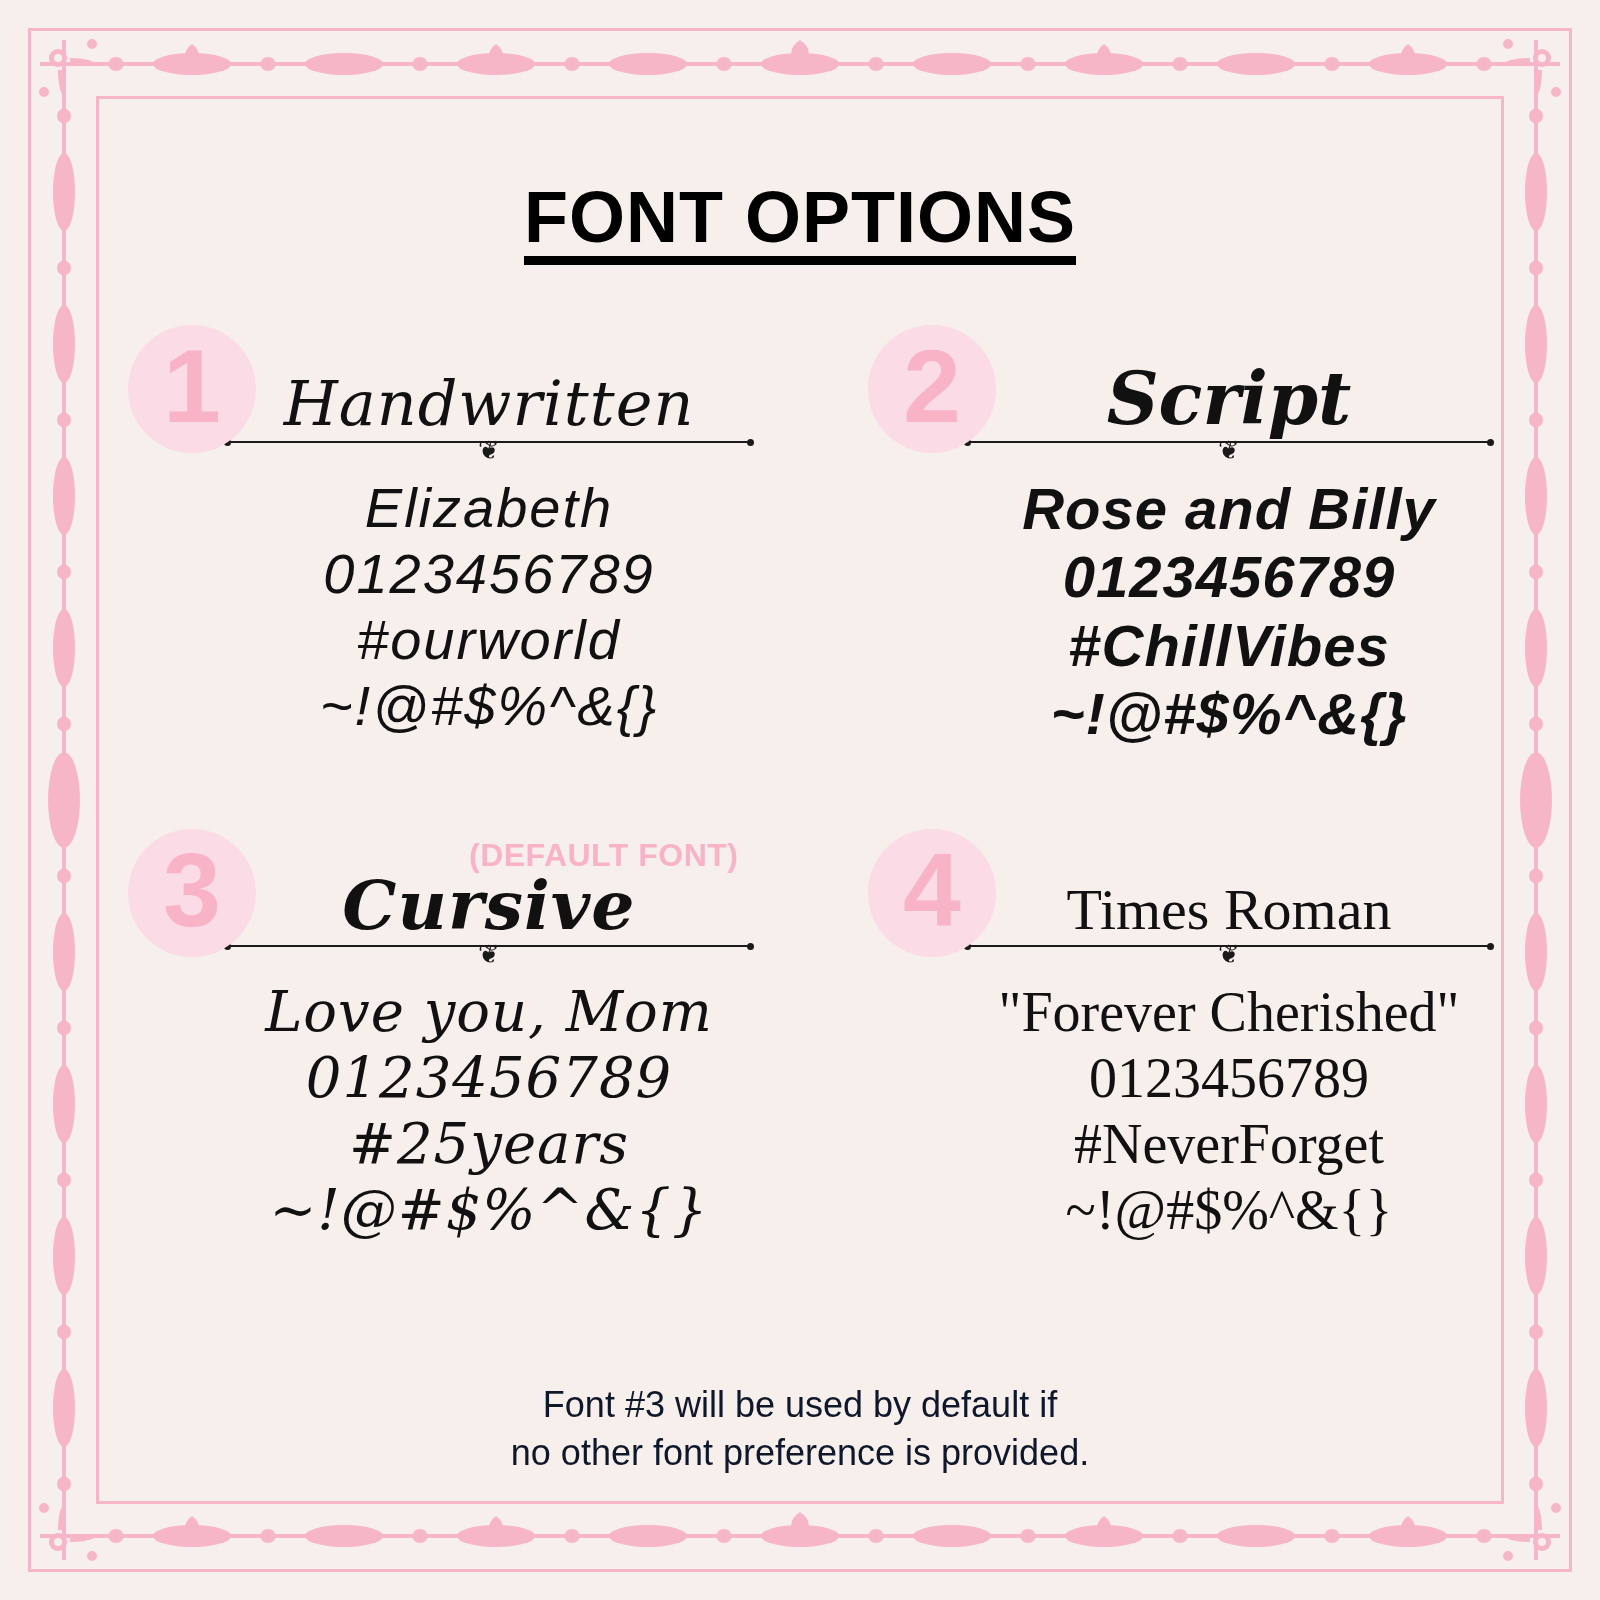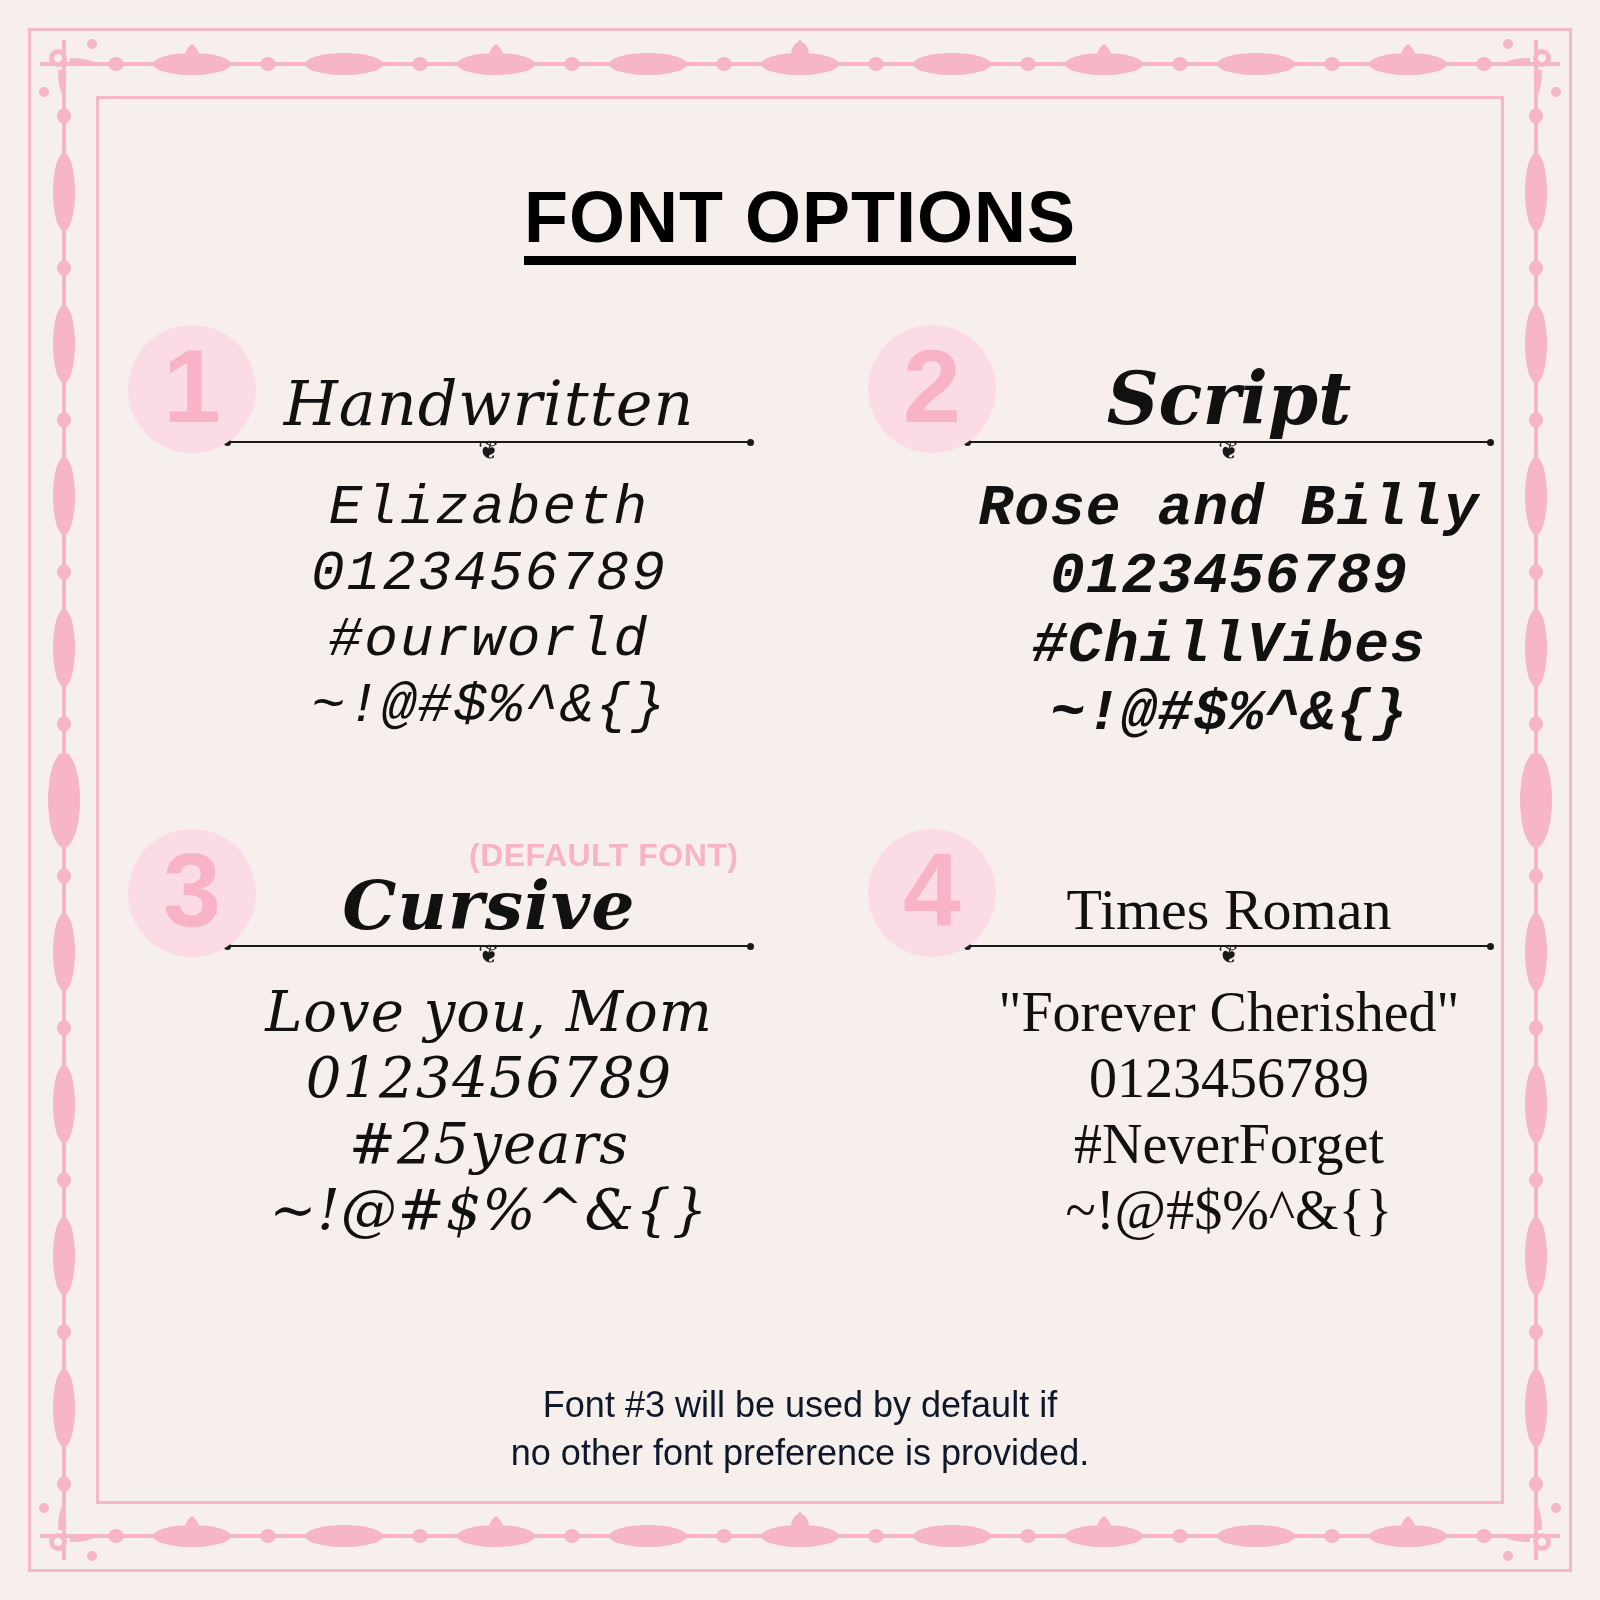--- a/index.html
+++ b/index.html
@@ -182,22 +182,22 @@
     text-align: center;
     margin-top: 14px;
   }
   .sample-line {
     line-height: 1.18;
     color: #111;
     white-space: nowrap;
   }
 
   
-  .s1 { font-family: Liberation Mono, monospace; font-style: italic; font-size: 56px; letter-spacing: 2px; }
-  .s2 { font-family: Liberation Mono, monospace; font-style: italic; font-size: 58px; font-weight: 600; letter-spacing: 1px; }
+  .s1 { font-family: Liberation Sans, sans-serif; font-style: italic; font-size: 56px; letter-spacing: 2px; }
+  .s2 { font-family: Liberation Sans, sans-serif; font-style: italic; font-size: 58px; font-weight: 600; letter-spacing: 1px; }
   .s3 { font-family: "DejaVu Serif", serif; font-style: italic; font-size: 56px; letter-spacing: 1px; }
   .s4 { font-family: "Liberation Serif", serif; font-size: 56px; letter-spacing: 0px; }
 
   .footnote {
     position: absolute;
     left: 0; right: 0;
     bottom: 12px;
     text-align: center;
     font-family: "Liberation Sans", sans-serif;
     font-size: 36px;

